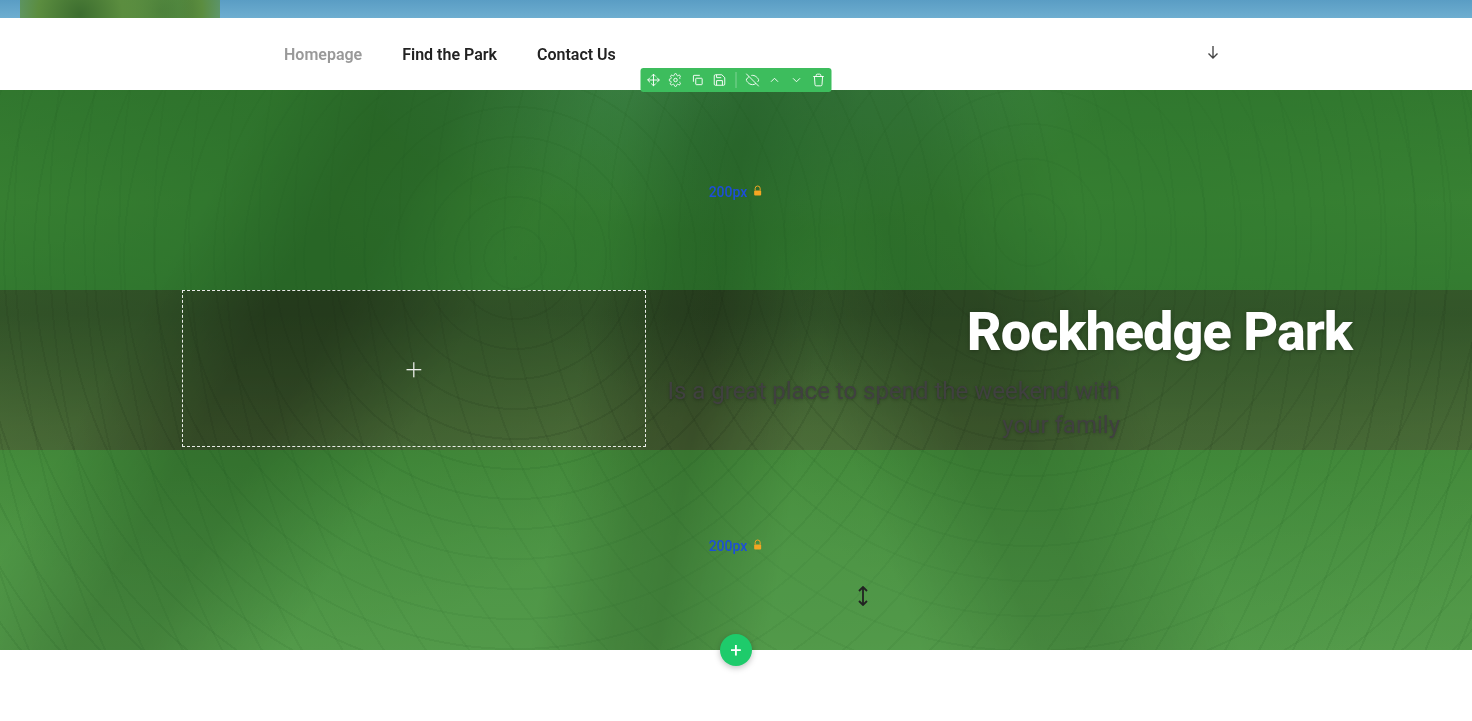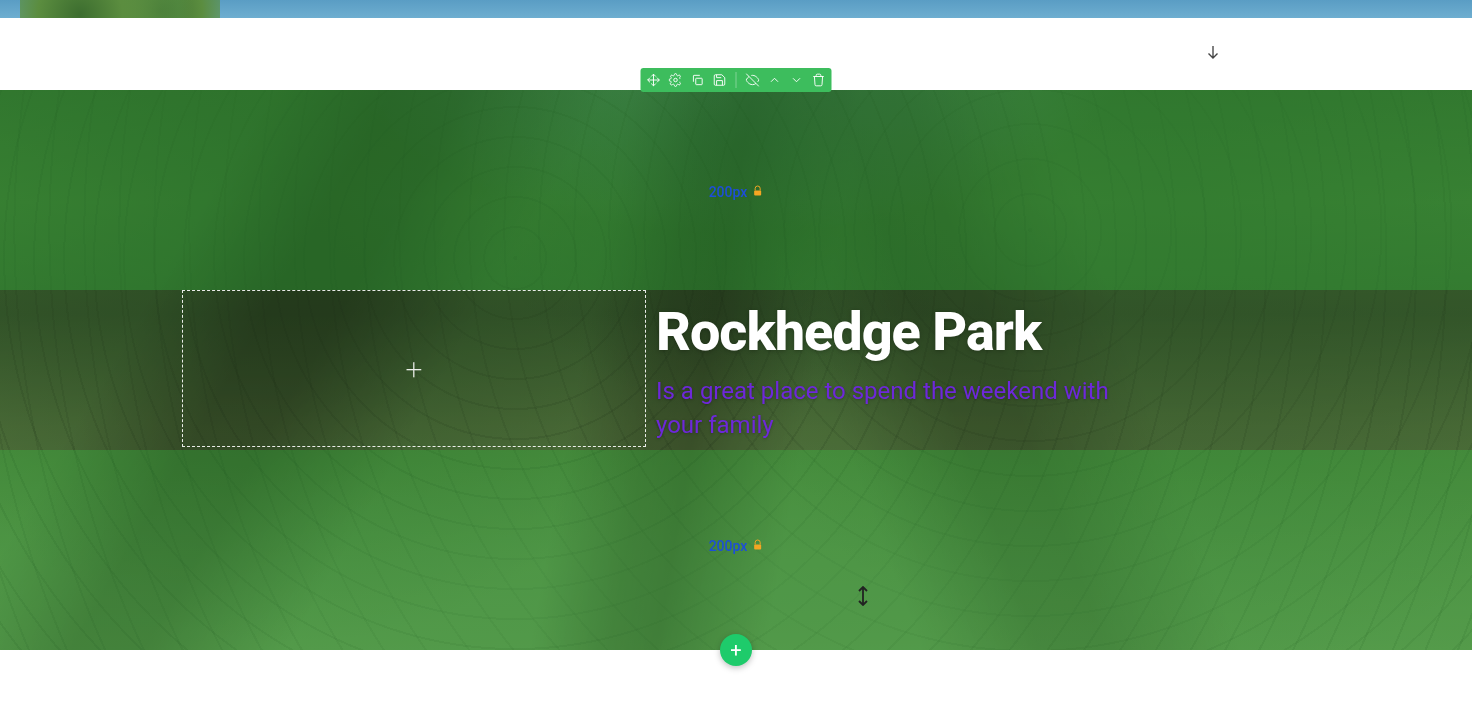--- a/index.html
+++ b/index.html
@@ -162,36 +162,37 @@
   .drop-zone .plus {
     font-size: 30px;
     color: rgba(255,255,255,0.9);
     font-weight: 200;
     line-height: 1;
   }
 
   .hero-text {
     position: absolute;
     top: 210px;
-    left: 656px;
+    left: 640px;
     right: 120px;
     color: #fff;
+    text-align: right;
   }
   .hero-title {
     font-size: 54px;
     font-weight: 800;
     letter-spacing: -1px;
     margin-bottom: 12px;
     text-shadow: 0 1px 4px rgba(0,0,0,0.25);
   }
   .hero-sub {
     font-size: 24px;
     font-weight: 400;
     line-height: 1.4;
-    color: #6d28d9;
+    color: #404040;
     max-width: 480px;
     text-shadow: 0 1px 3px rgba(0,0,0,0.25);
   }
 
   .add-section-btn {
     position: absolute;
     left: 50%;
     bottom: -16px;
     transform: translateX(-50%);
     width: 32px; height: 32px;
@@ -223,20 +224,25 @@
   }
 </style>
 </head>
 <body>
 
 <div class="sky-strip">
   <div class="sky-trees-left"></div>
 </div>
 
 <nav class="nav-bar">
+  <div class="nav-links">
+    <span class="nav-link active">Homepage</span>
+    <span class="nav-link">Find the Park</span>
+    <span class="nav-link">Contact Us</span>
+  </div>
   <span class="nav-arrow">
     <svg viewBox="0 0 24 24">
         <path d="M12 4v16M6 14l6 6 6-6"></path>
       </svg>
   </span>
 </nav>
 
 <div class="section-toolbar">
   <span class="tb-btn">
       <svg viewBox="0 0 24 24">

